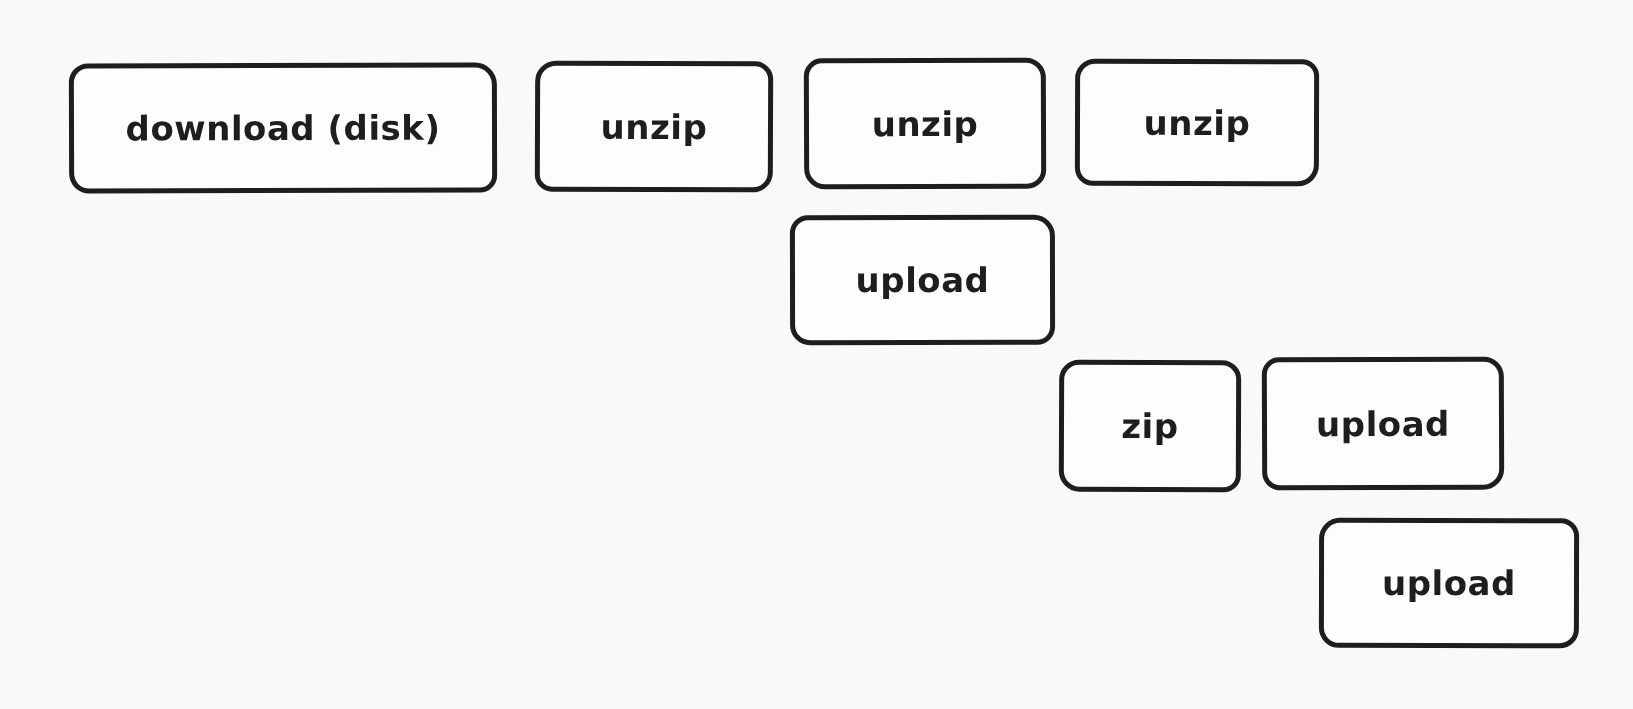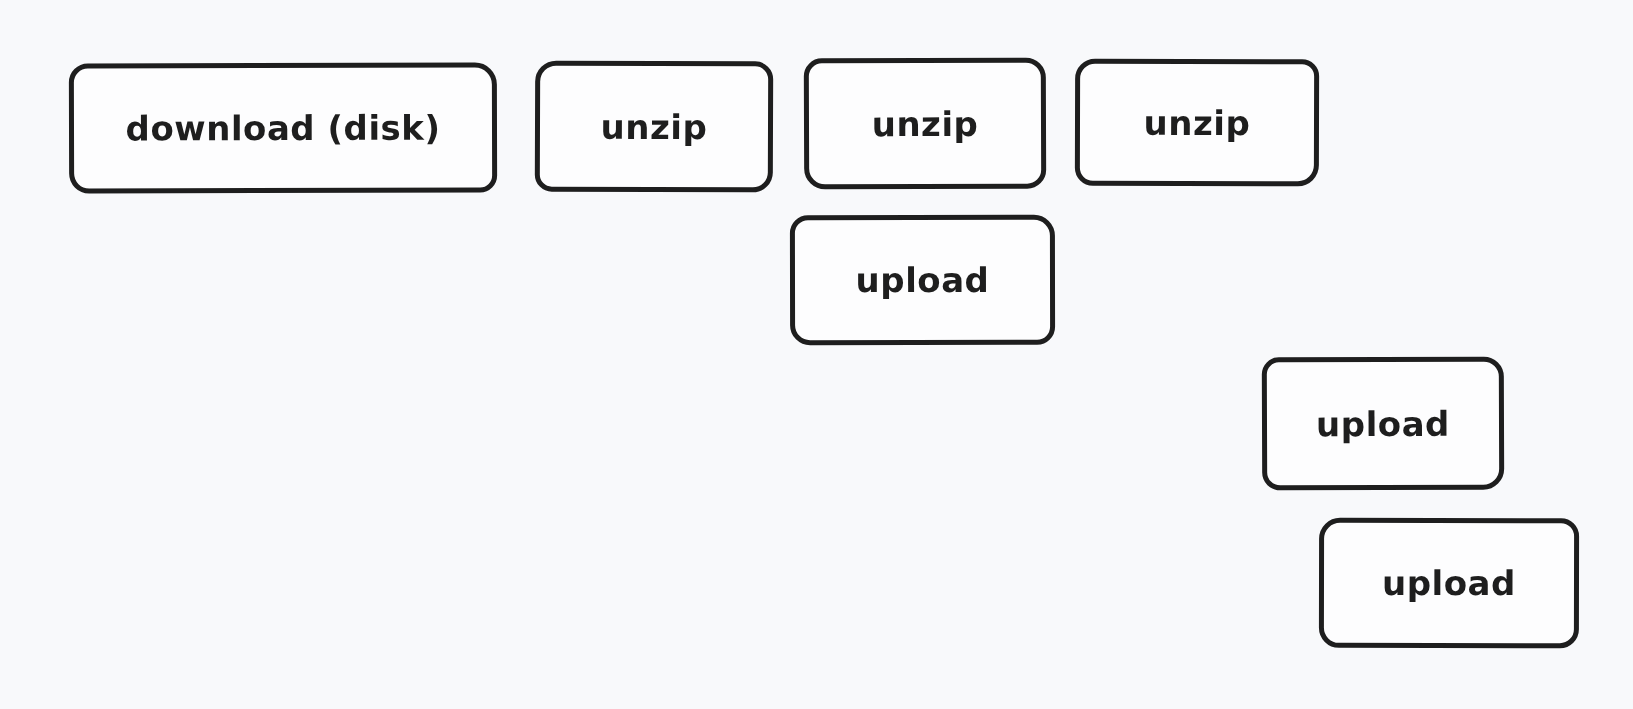--- a/index.html
+++ b/index.html
@@ -62,20 +62,23 @@
   </div>
 
   <div class="task-box b4">
     <span class="task-label">unzip</span>
   </div>
 
   <div class="task-box b5">
     <span class="task-label">upload</span>
   </div>
 
+  <div class="task-box b6">
+    <span class="task-label">zip</span>
+  </div>
 
   <div class="task-box b7">
     <span class="task-label">upload</span>
   </div>
 
   <div class="task-box b8">
     <span class="task-label">upload</span>
   </div>
 
 </div>

